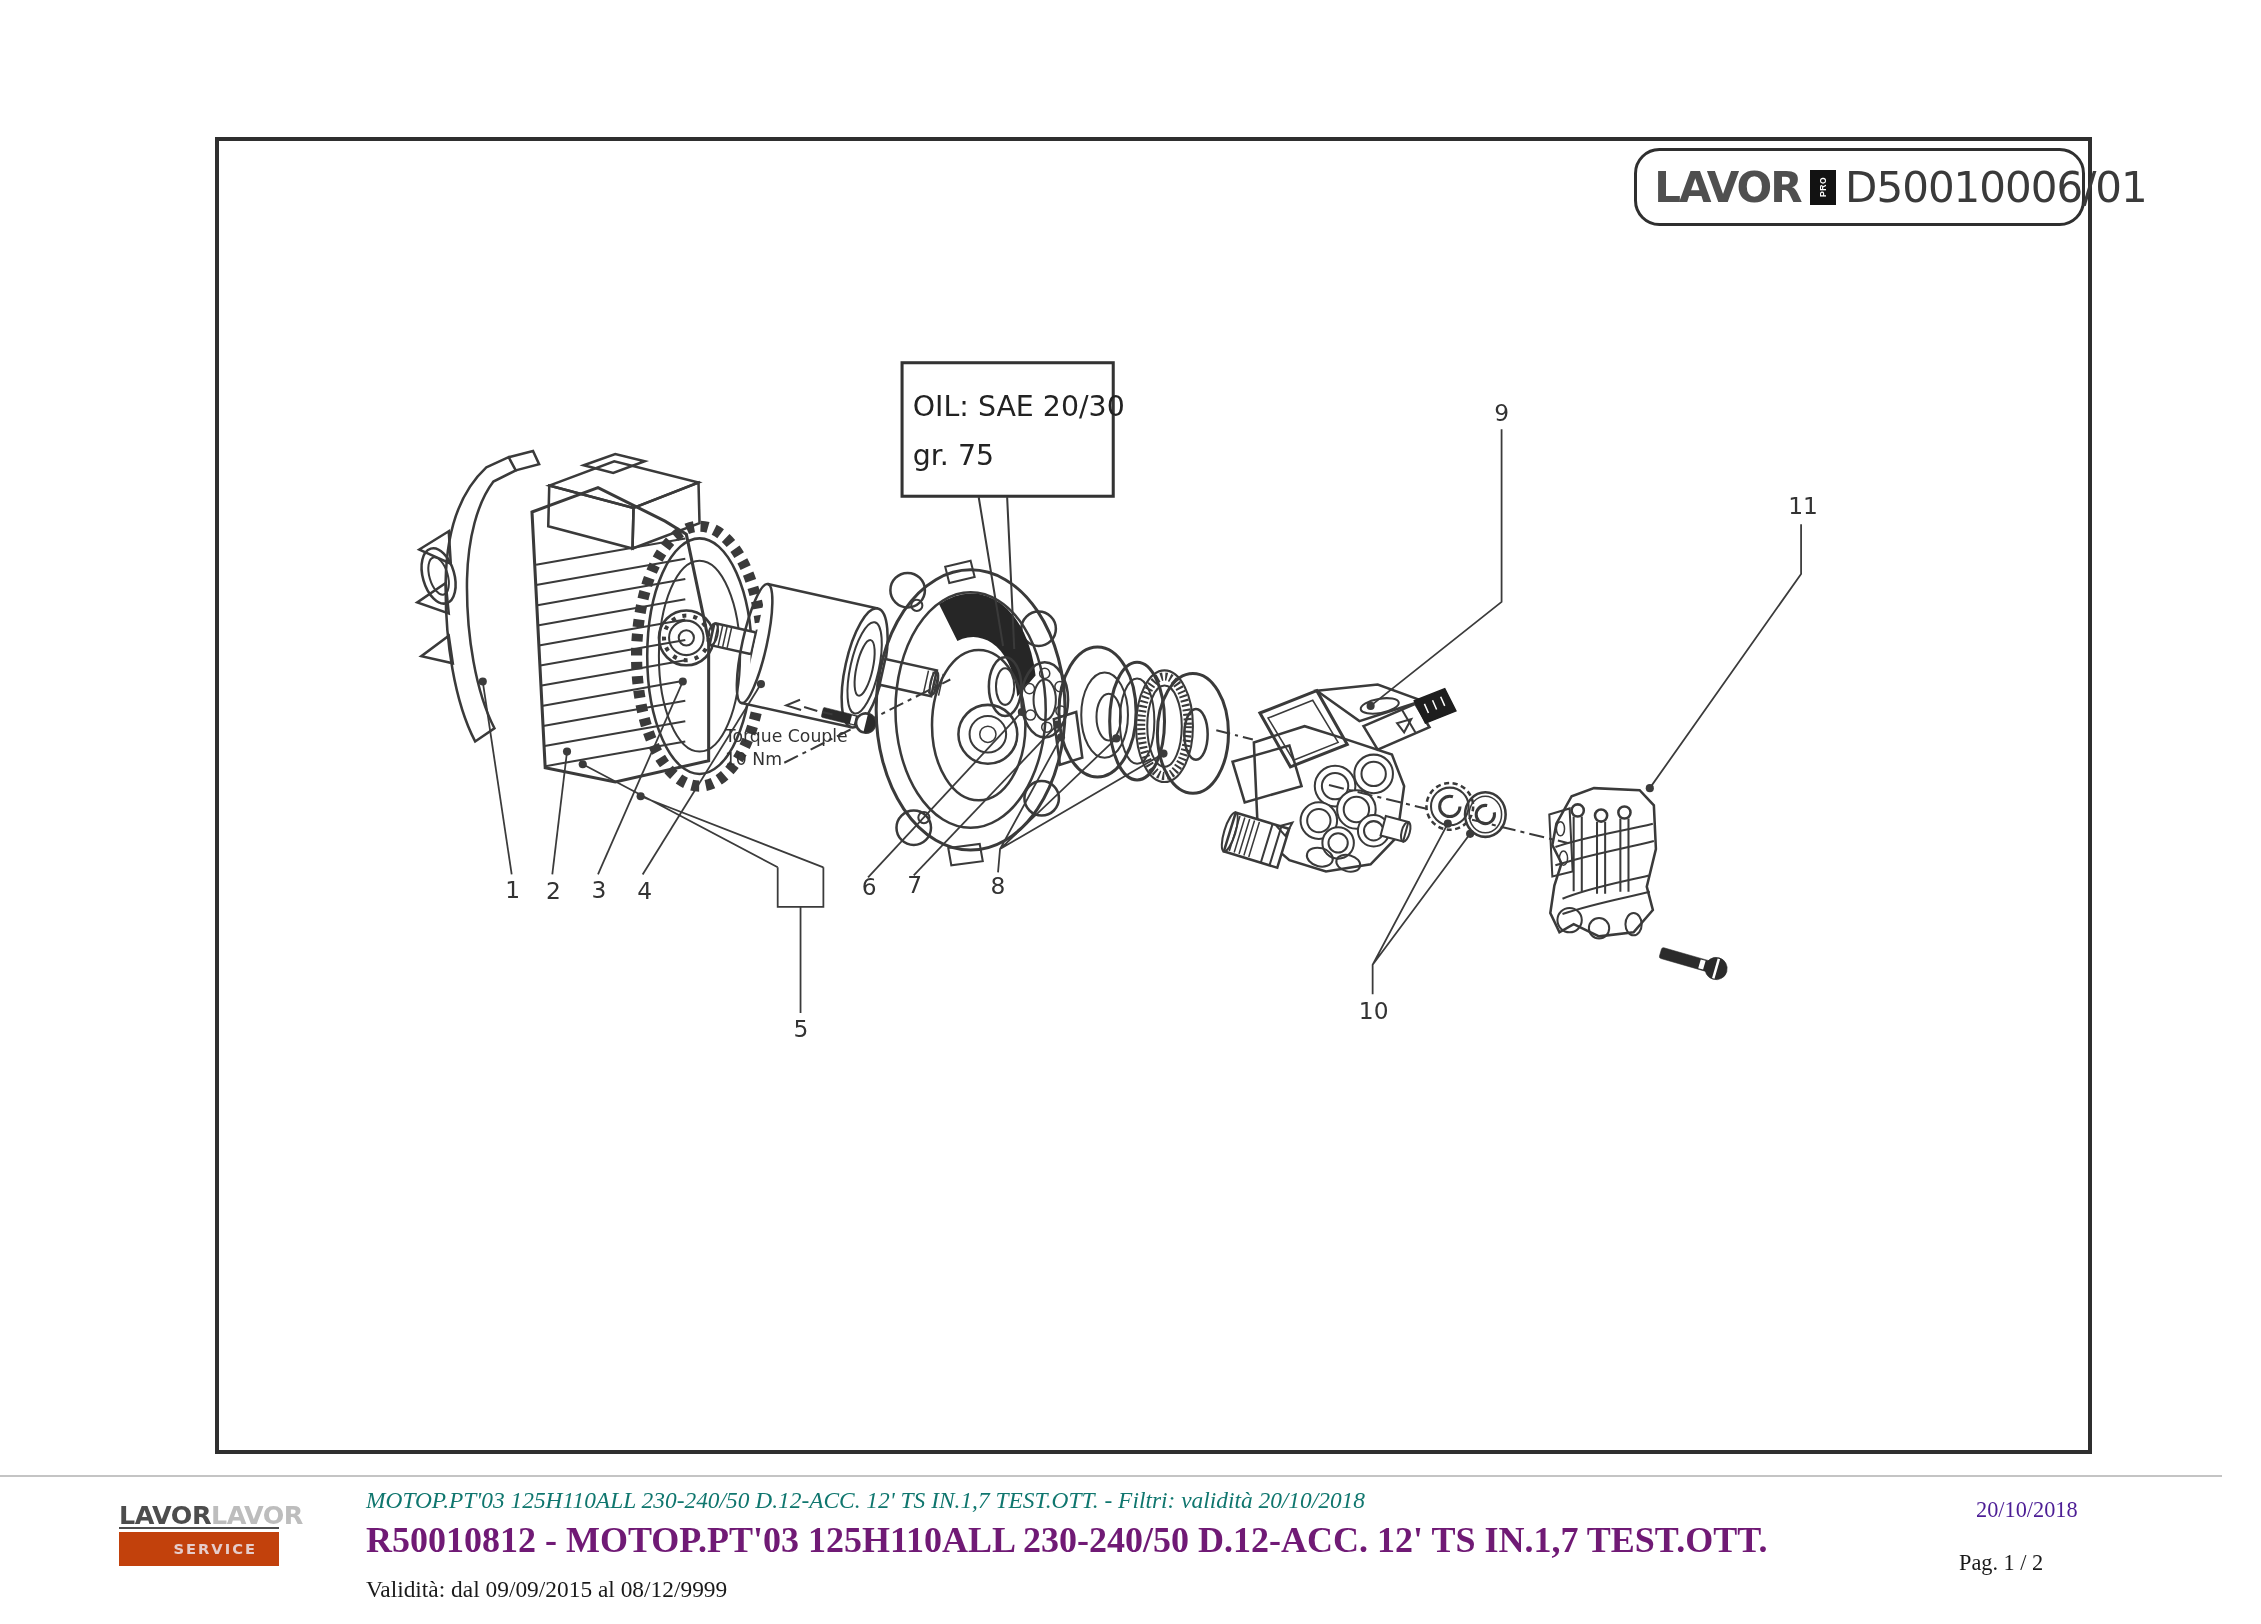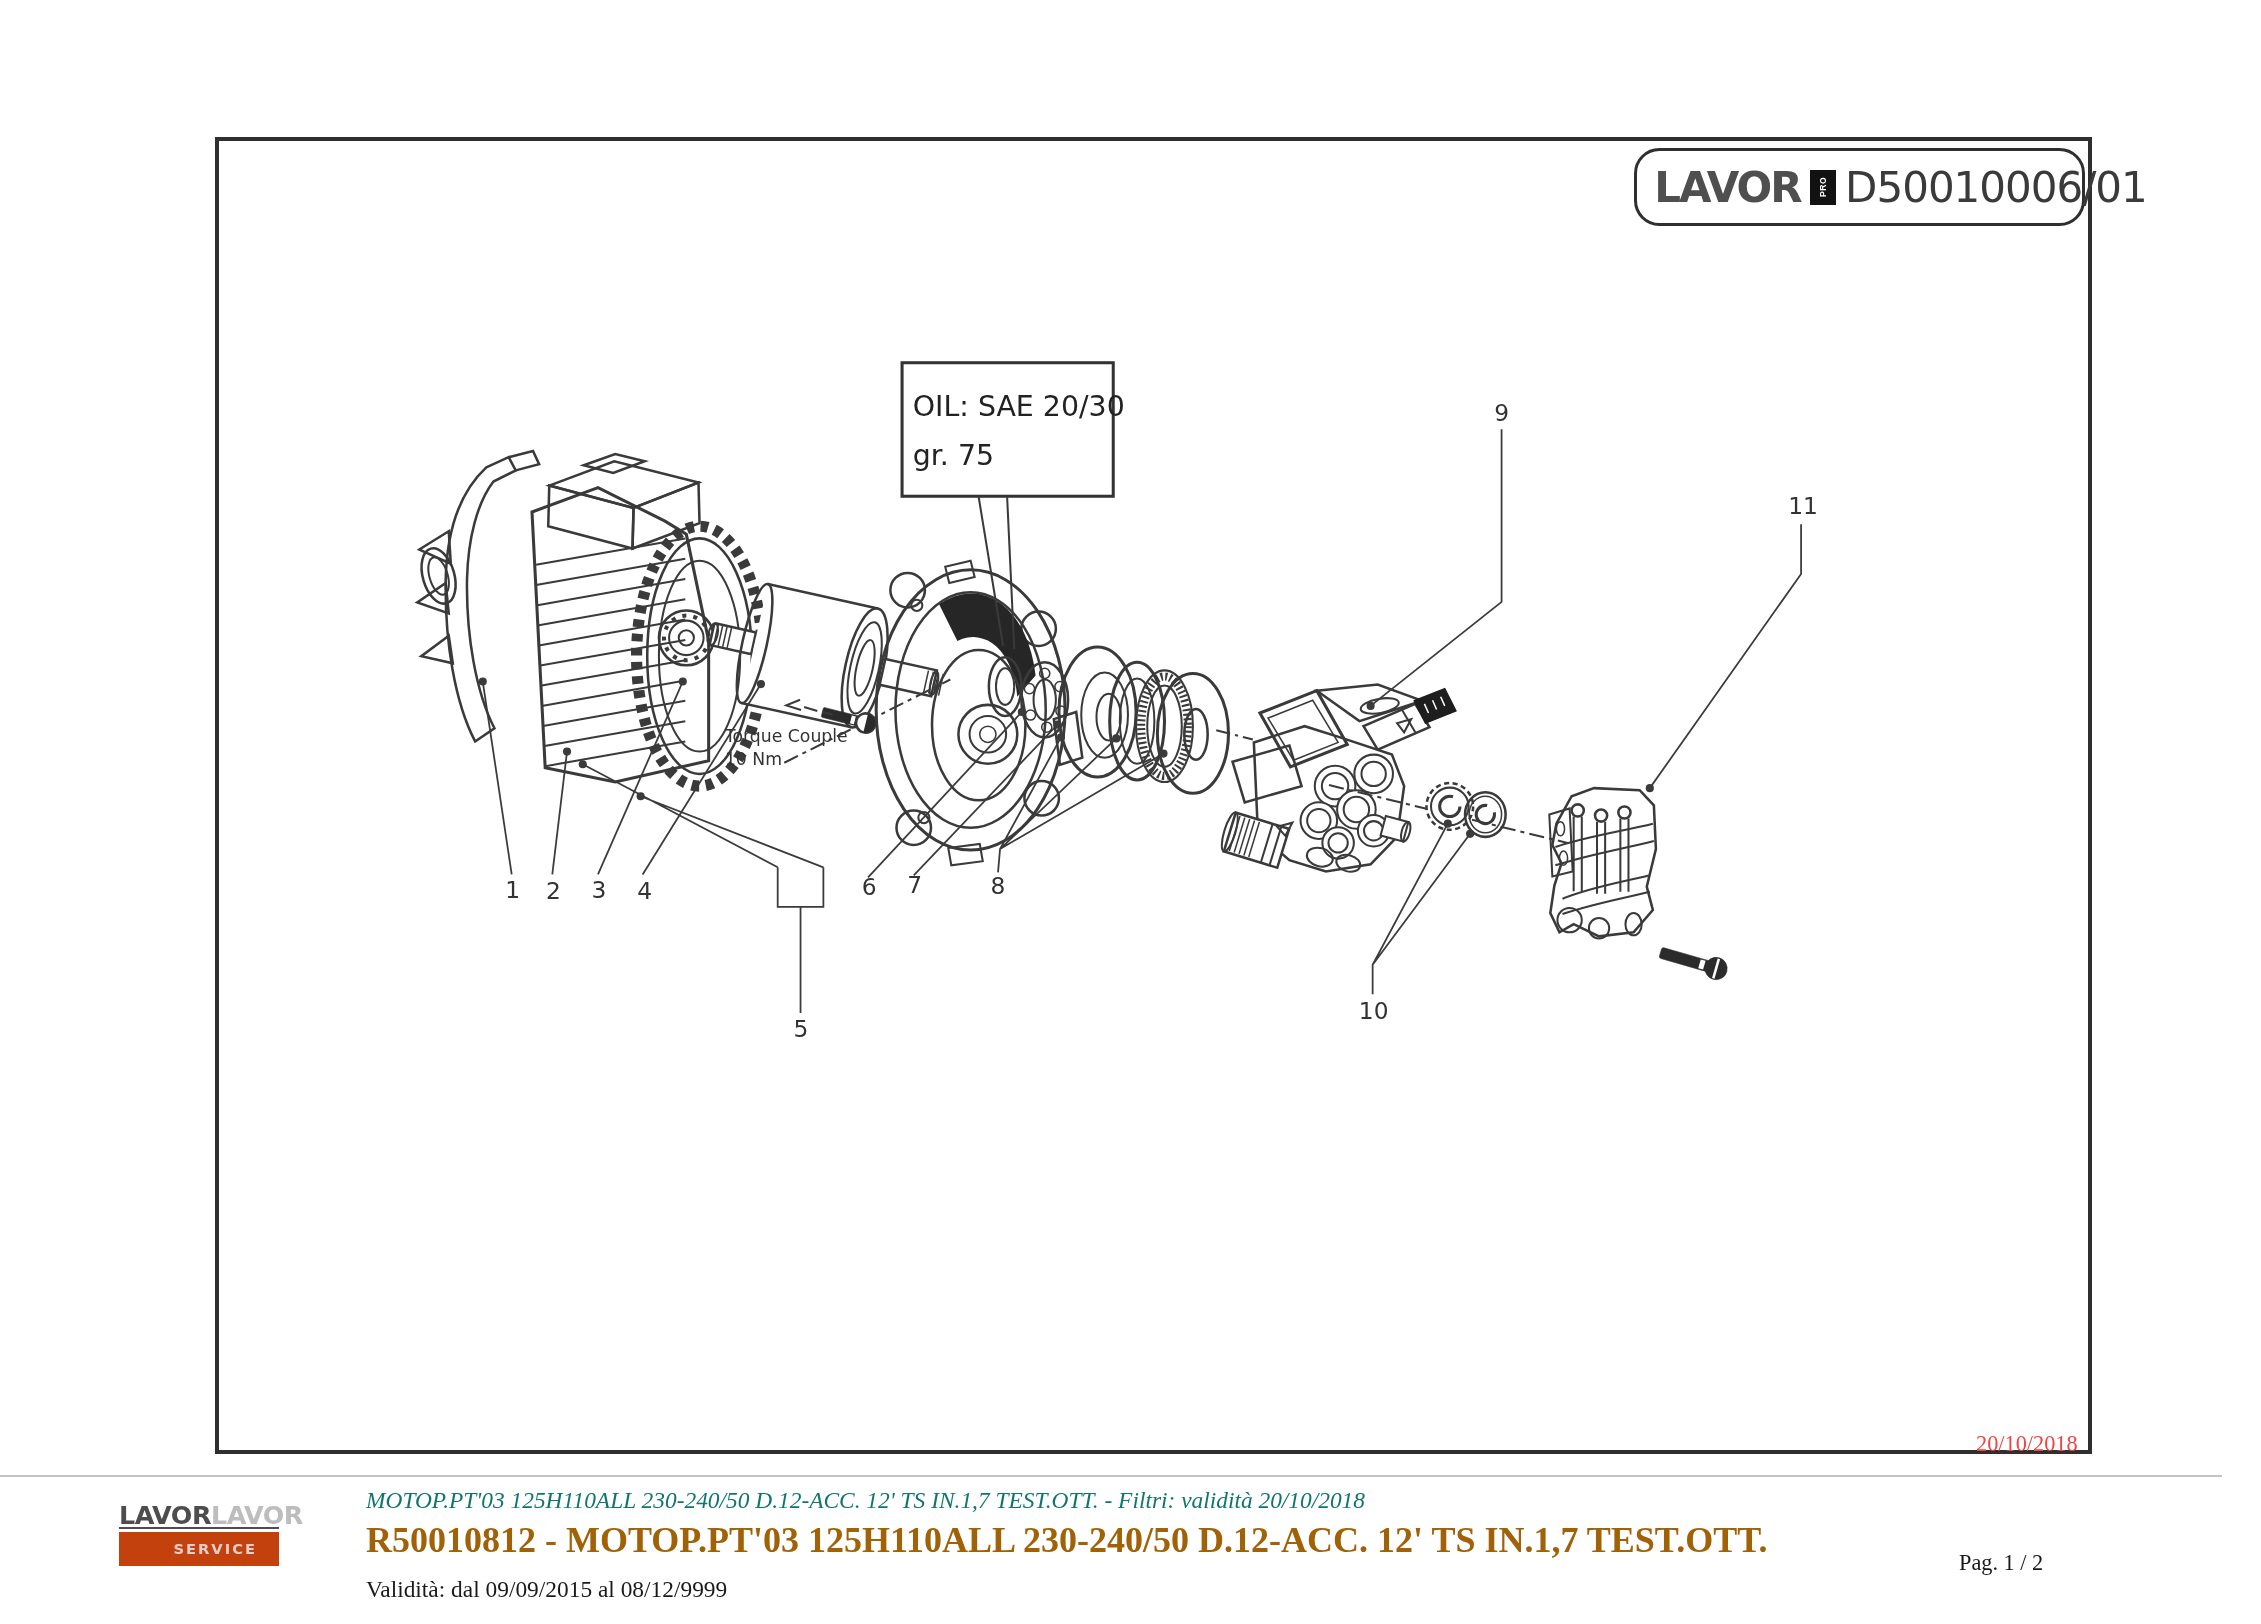--- a/index.html
+++ b/index.html
@@ -17,25 +17,25 @@
   .badge .probox{width:26.4px;height:35px;background:#121212;color:#fff;display:flex;
                  align-items:center;justify-content:center;flex:0 0 auto;}
   .badge .probox span{font-size:8.6px;font-weight:bold;transform:rotate(-90deg);letter-spacing:0.5px;}
   .badge .code{font-family:"DejaVu Sans",sans-serif;font-size:42px;color:#3a3a3a;
                letter-spacing:-1px;white-space:nowrap;}
   
   .sep{position:absolute;left:0;top:1475px;width:2261px;height:1.5px;background:#c4c4c4;z-index:2;}
   .f-italic{position:absolute;left:366px;top:1487px;font-family:"Liberation Serif",serif;
             font-style:italic;font-size:23.4px;color:#0f766e;white-space:nowrap;z-index:4;}
   .f-bold{position:absolute;left:366px;top:1519px;font-family:"Liberation Serif",serif;
-          font-weight:bold;font-size:36px;color:#a16207;white-space:nowrap;z-index:4;}
+          font-weight:bold;font-size:36px;color:#701a75;white-space:nowrap;z-index:4;}
   .f-val{position:absolute;left:366px;top:1576px;font-family:"Liberation Serif",serif;
          font-size:23.4px;color:#1a1a1a;white-space:nowrap;z-index:4;}
-  .f-date{position:absolute;left:1976px;top:1431px;font-family:"Liberation Serif",serif;
-          font-size:22.3px;color:#ef4444;z-index:4;}
+  .f-date{position:absolute;left:1976px;top:1497px;font-family:"Liberation Serif",serif;
+          font-size:22.3px;color:#4c1d95;z-index:4;}
   .f-pag{position:absolute;left:1959px;top:1550px;font-family:"Liberation Serif",serif;
          font-size:22.3px;color:#1a1a1a;z-index:4;}
   
   .logo{position:absolute;left:119px;top:1504px;z-index:4;}
   .logo .word{font-family:"DejaVu Sans",sans-serif;font-weight:bold;font-size:25.4px;
               letter-spacing:-0.5px;line-height:22.3px;padding-bottom:1px;
               border-bottom:2.5px solid #4d4d4d;width:160px;box-sizing:border-box;}
   .logo .word .l{color:#4d4d4d;}
   .logo .word .w{color:#bdbdbd;}
   .logo .service{margin-top:2.5px;width:160px;height:34px;background:#c2410c;

